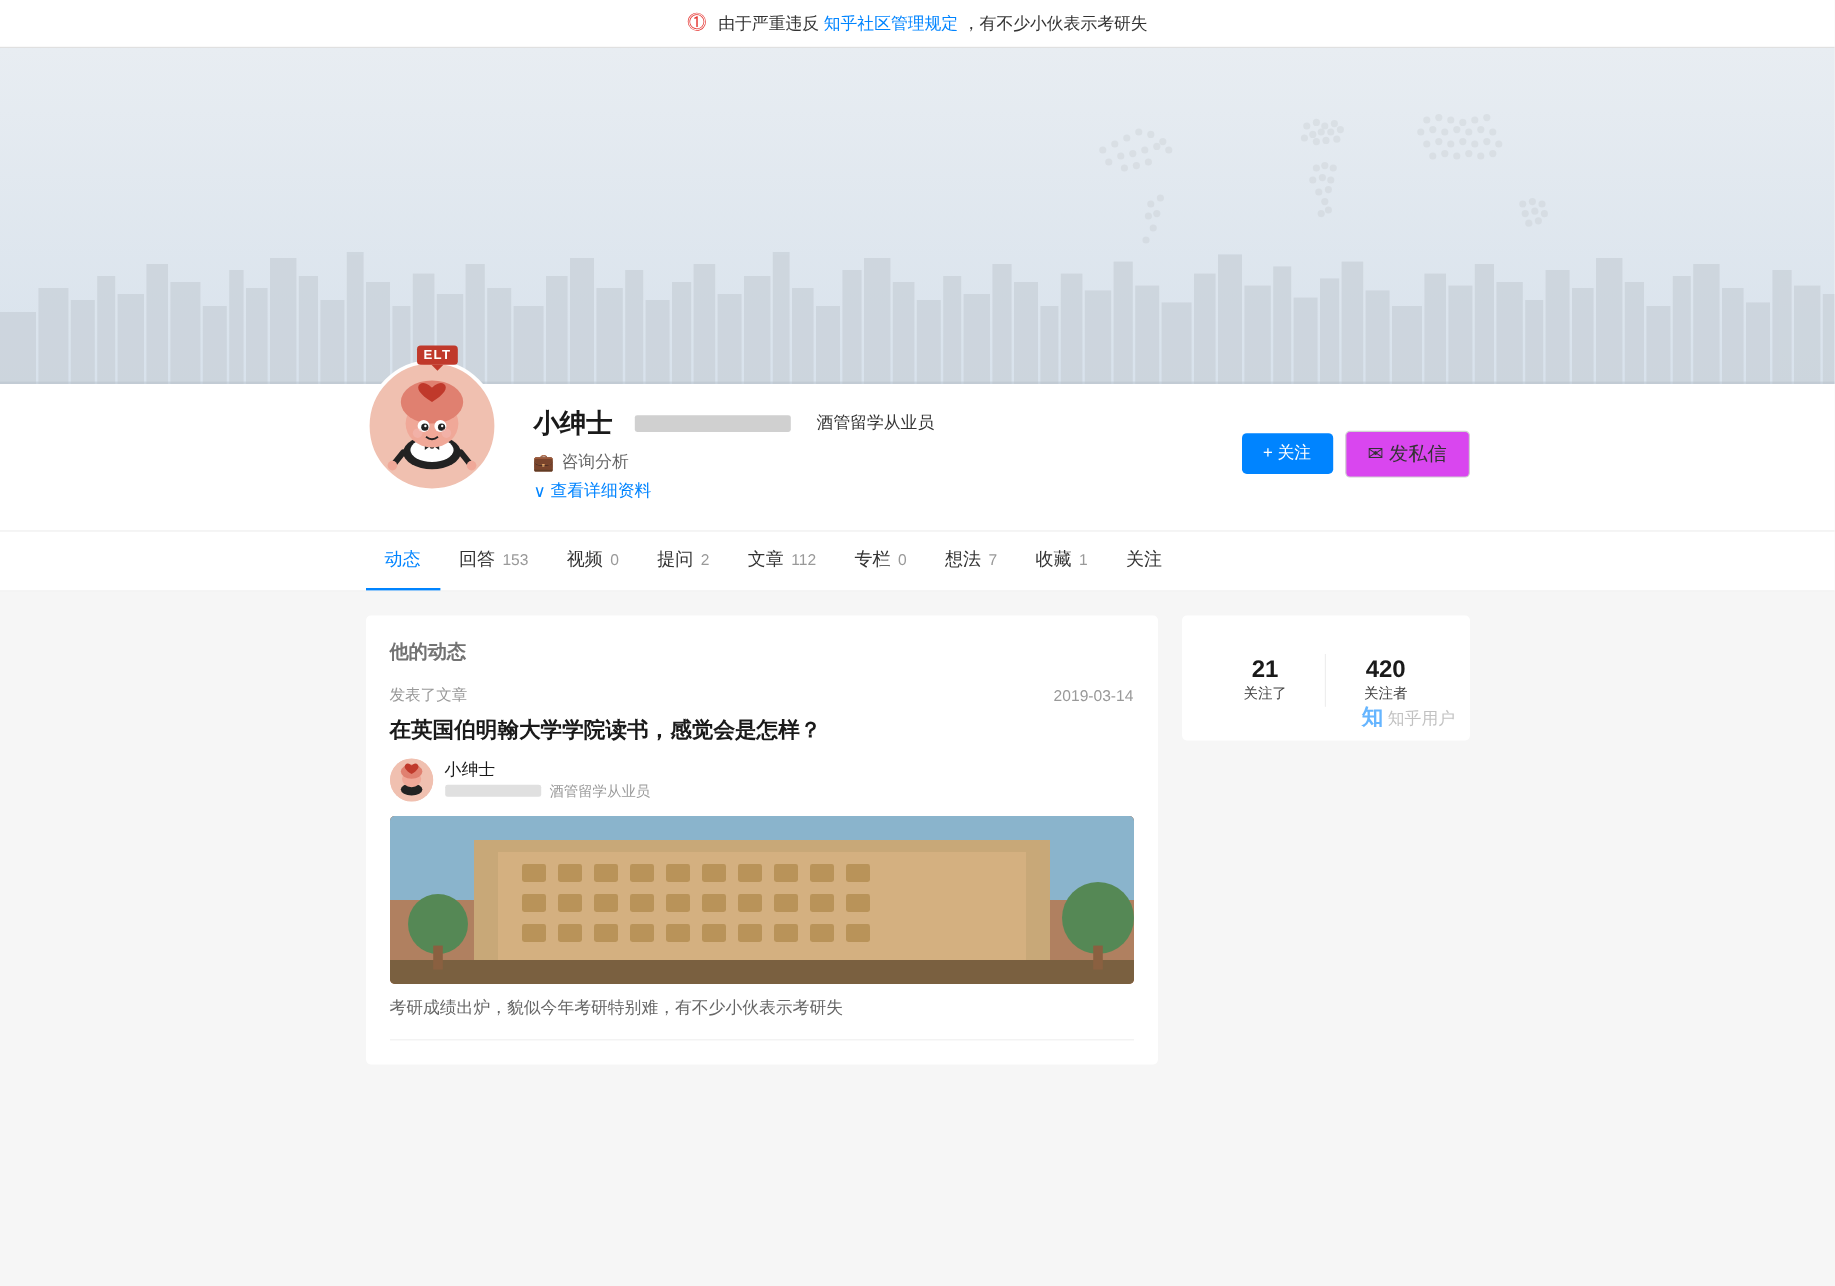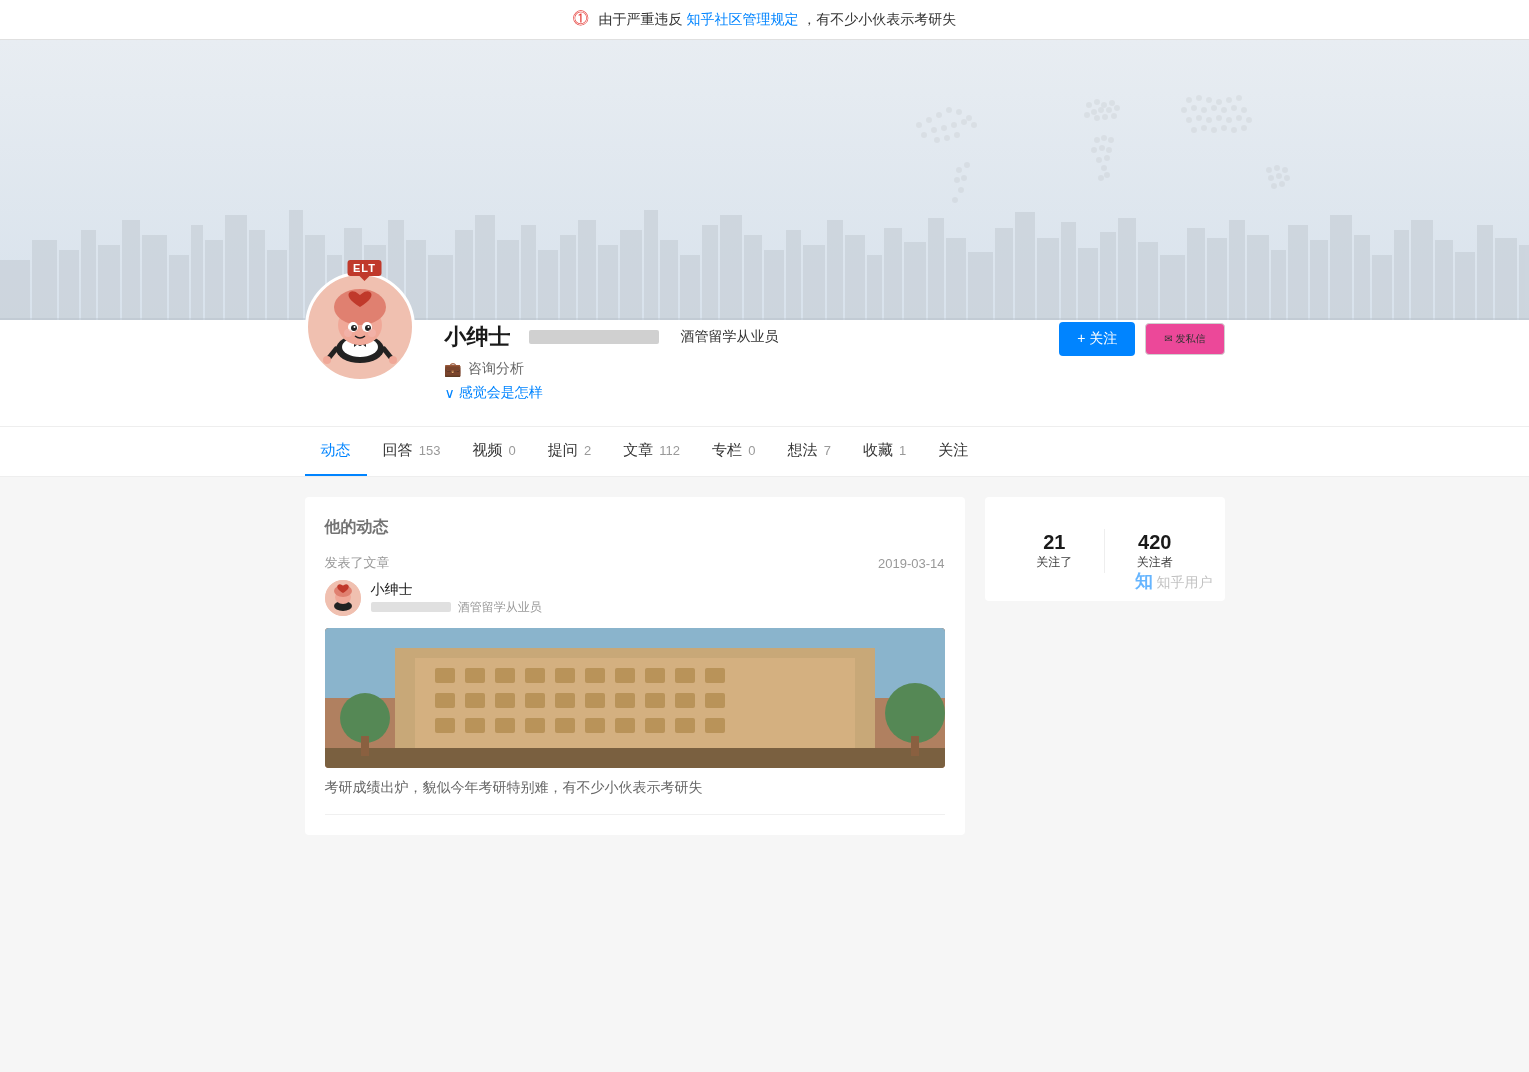--- a/index.html
+++ b/index.html
@@ -46,22 +46,22 @@
       background: #fff;
       padding-bottom: 0;
     }
     .profile-content {
       max-width: 960px;
       margin: 0 auto;
       padding: 0 20px;
     }
     .profile-header {
       display: flex;
-      align-items: flex-start;
-      padding-top: 2px;
+      align-items: center;
+      padding-top: 18px;
       padding-bottom: 20px;
       gap: 20px;
     }
     .avatar-wrap {
       position: relative;
       flex-shrink: 0;
       width: 120px;
       margin-top: -50px;
       z-index: 10;
     }
@@ -150,26 +150,26 @@
       border: none;
       border-radius: 4px;
       padding: 8px 18px;
       font-size: 14px;
       cursor: pointer;
       display: flex;
       align-items: center;
       gap: 4px;
     }
     .btn-message {
-      background: #ec4899;
+      background: #d946ef;
       color: #333;
       border: 1px solid #d0d0d0;
       border-radius: 4px;
       padding: 8px 18px;
-      font-size: 10px;
+      font-size: 16px;
       cursor: pointer;
       display: flex;
       align-items: center;
       gap: 4px;
     }
 
     
     .nav-tabs {
       background: #fff;
       border-top: 1px solid #eee;
@@ -629,21 +629,21 @@
           <span class="profile-name">小绅士</span>
           <span class="blurred-tag"></span>
           <span class="profile-desc">酒管留学从业员</span>
         </div>
         <div class="profile-job">
           <span>💼</span>
           <span>咨询分析</span>
         </div>
         <div class="profile-detail">
           <span>∨</span>
-          <span>感觉会是怎样</span>
+          <span>查看详细资料</span>
         </div>
       </div>
 
       <div class="profile-actions">
         <button class="btn-follow">+ 关注</button>
         <button class="btn-message">✉ 发私信</button>
       </div>
     </div>
   </div>
 </div>
@@ -691,20 +691,21 @@
 
   <div class="main-content">
     <div class="feed-section">
       <div class="section-title">他的动态</div>
 
       <div class="post-item">
         <div class="post-meta">
           <span class="post-type">发表了文章</span>
           <span class="post-date">2019-03-14</span>
         </div>
+        <div class="post-title">在英国伯明翰大学学院读书，感觉会是怎样？</div>
         <div class="post-author-row">
           <div class="post-author-avatar">
             <svg width="36" height="36" viewBox="0 0 36 36" xmlns="http://www.w3.org/2000/svg">
               <rect width="36" height="36" rx="18" fill="#f0c0b0"></rect>
               <ellipse cx="18" cy="26" rx="9" ry="5" fill="#222"></ellipse>
               <ellipse cx="18" cy="17" rx="8" ry="7" fill="#f0a898"></ellipse>
               <ellipse cx="18" cy="11" rx="9" ry="6" fill="#e08070"></ellipse>
               <path d="M18,6 C18,6 15,3 13,5 C11,7 13,10 18,13 C23,10 25,7 23,5 C21,3 18,6 18,6Z" fill="#c0392b"></path>
             </svg>
           </div>

